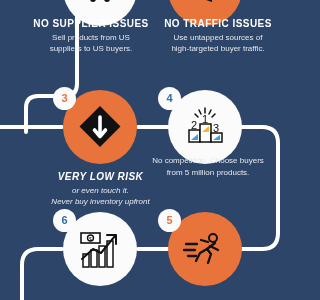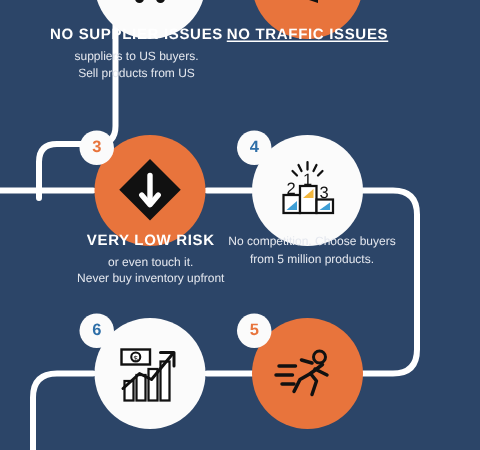--- a/index.html
+++ b/index.html
@@ -111,45 +111,47 @@
   <div class="node white" style="left:63px; top:-48px;">
     <svg class="node-icon" viewBox="0 0 46 46">
       <rect x="13" y="22" width="6" height="14" rx="3" fill="#111111"></rect>
       <rect x="27" y="22" width="6" height="14" rx="3" fill="#111111"></rect>
       <path d="M10 18 Q23 8 36 18" stroke="#111111" stroke-width="3" fill="none" stroke-linecap="round"></path>
     </svg>
 
   </div>
   <div class="caption" style="left:26px; top:18px; width:130px;">
     <p class="caption-title">NO SUPPLIER ISSUES</p>
+    <p class="caption-desc">Sell products from US</p>
     <p class="caption-desc">suppliers to US buyers.</p>
-    <p class="caption-desc">Sell products from US</p>
   </div>
 
   <div class="node orange" style="left:168px; top:-48px;">
     <svg class="node-icon" viewBox="0 0 46 46">
       <path d="M12 24 L30 16 L30 36 L12 30 Z" fill="#111111"></path>
       <rect x="7" y="23" width="6" height="8" fill="#111111"></rect>
       <path d="M34 20 Q39 26 34 32" stroke="#111111" stroke-width="3" fill="none" stroke-linecap="round"></path>
     </svg>
 
   </div>
-  <div class="caption" style="left:135px; top:18px; width:140px;text-decoration:underline;">
+  <div class="caption" style="left:148px; top:18px; width:140px;">
     <p class="caption-title">NO TRAFFIC ISSUES</p>
+    <p class="caption-desc">Use untapped sources of</p>
+    <p class="caption-desc">high-targeted buyer traffic.</p>
   </div>
 
   <div class="node orange" style="left:63px; top:90px;">
     <svg class="node-icon" viewBox="0 0 46 46">
       <rect x="23" y="2" width="29" height="29" transform="rotate(45 23 2)" fill="#111111"></rect>
       <path d="M23 13 L23 31" stroke="#ffffff" stroke-width="3.6" stroke-linecap="round"></path>
       <path d="M17.5 26 L23 32.5 L28.5 26" stroke="#ffffff" stroke-width="3.6" fill="none" stroke-linecap="round" stroke-linejoin="round"></path>
     </svg>
     <div class="badge orange-text">3</div>
   </div>
-  <div class="caption" style="left:33px; top:155px; width:135px;">
+  <div class="caption" style="left:33px; top:171px; width:135px;font-style:italic;">
     <p class="caption-title">VERY LOW RISK</p>
     <p class="caption-desc">or even touch it.</p>
     <p class="caption-desc">Never buy inventory upfront</p>
   </div>
 
   <div class="node white" style="left:168px; top:90px;">
     <svg class="node-icon" viewBox="0 0 46 46">
 
       <path d="M23 4 L23 9 M17 6 L19 10 M29 6 L27 10 M13 10 L16 13 M33 10 L30 13" stroke="#111111" stroke-width="1.5" stroke-linecap="round"></path>
 

